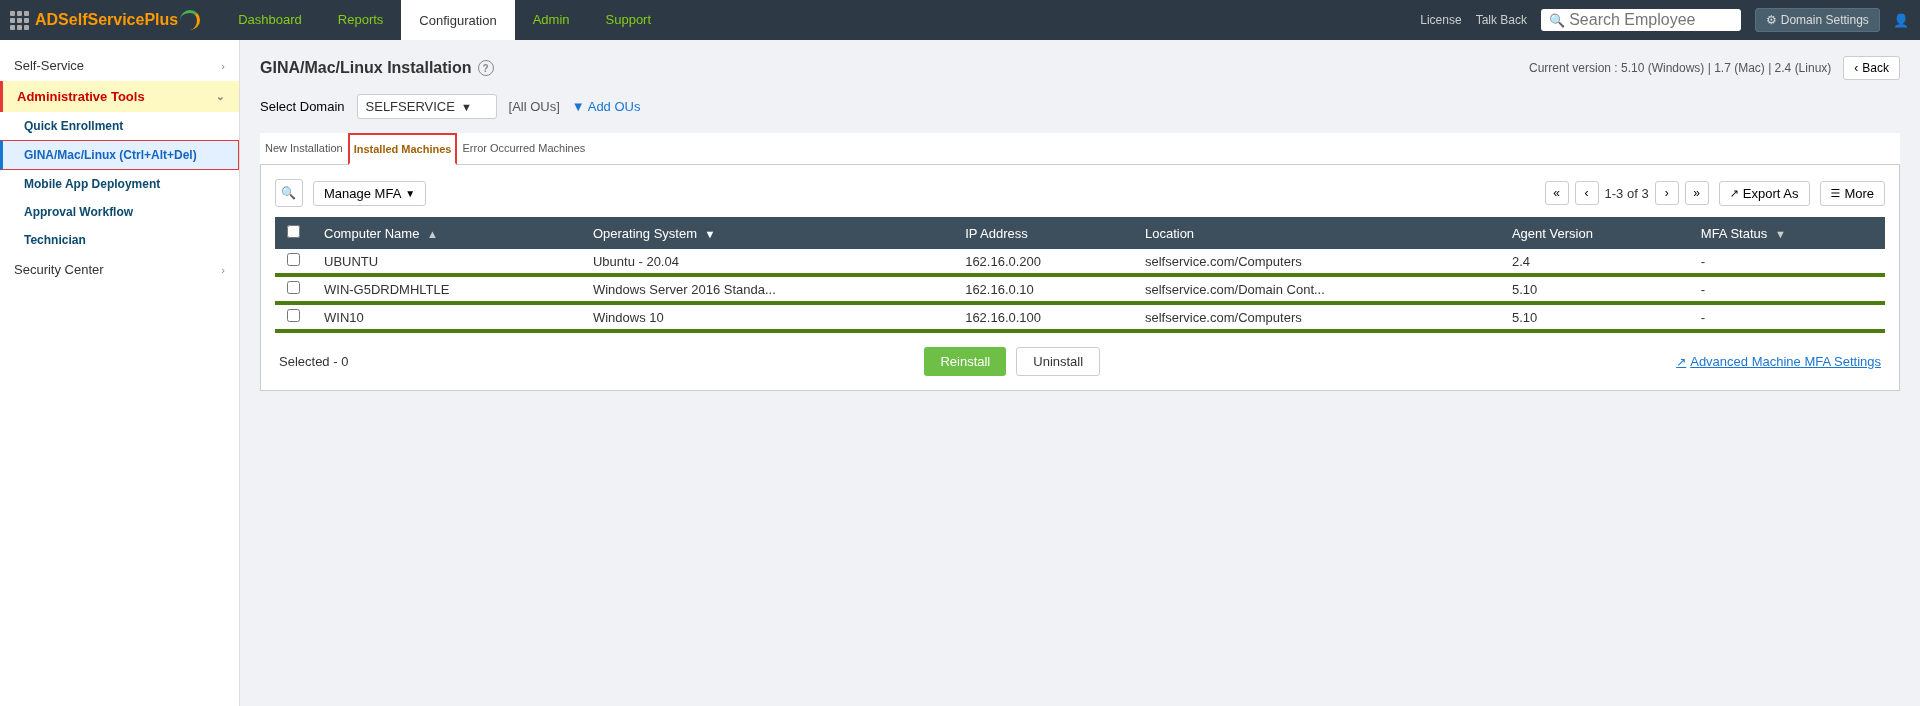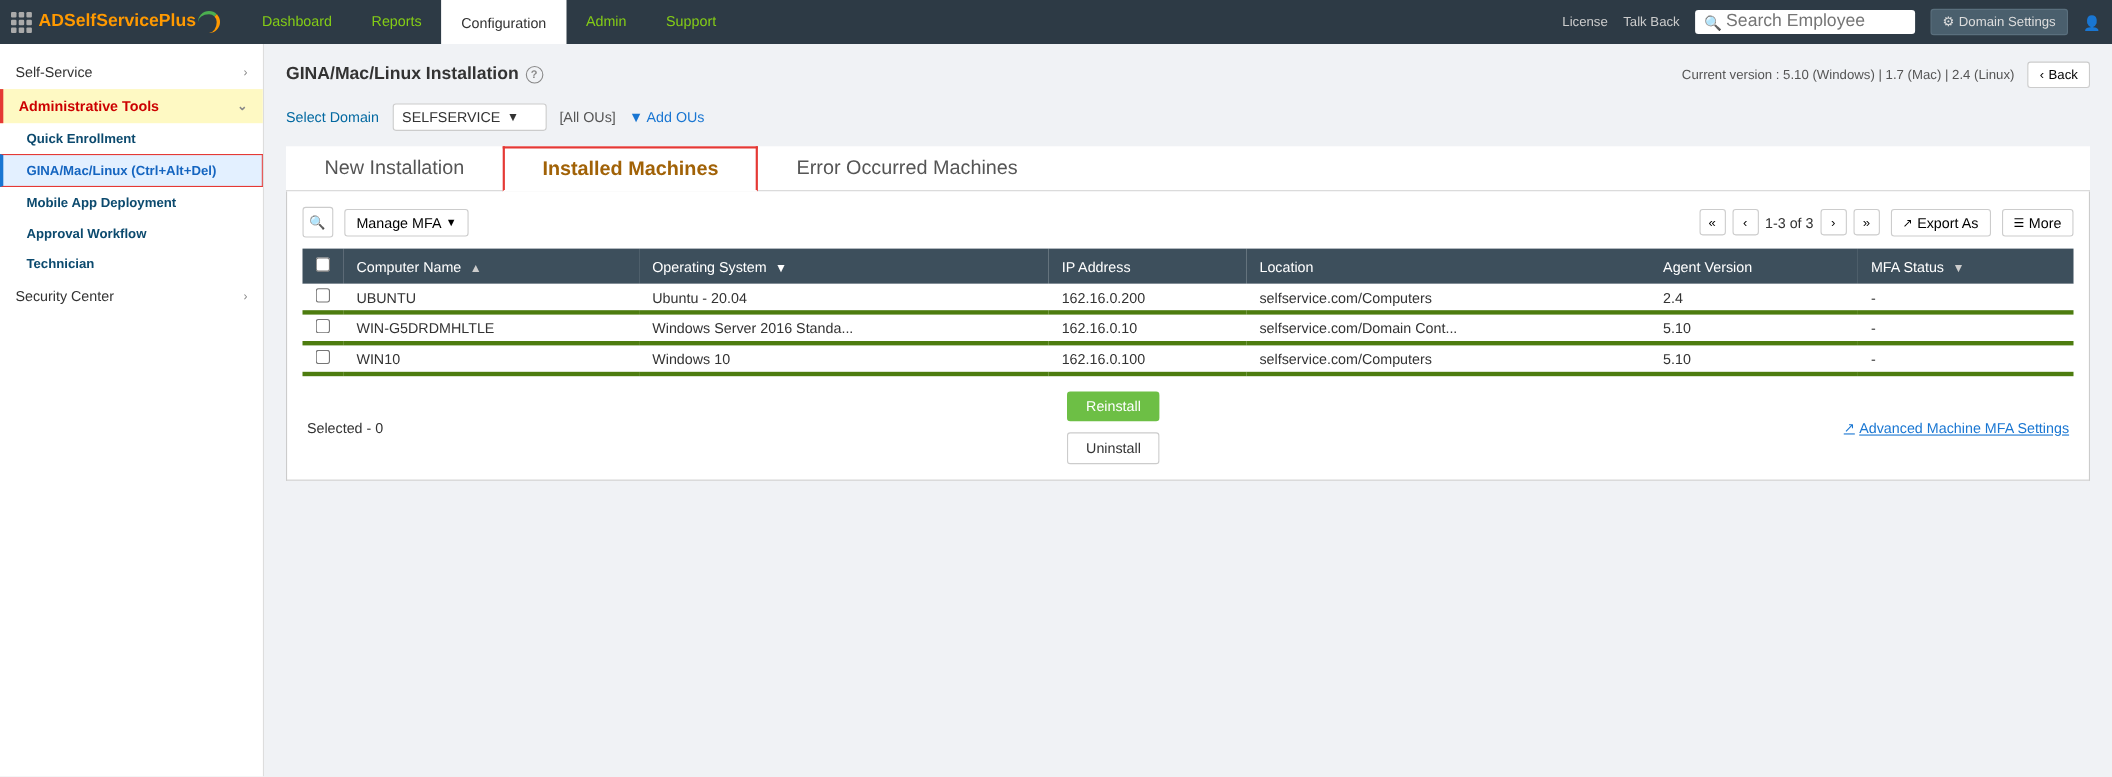--- a/index.html
+++ b/index.html
@@ -173,21 +173,21 @@
       gap: 4px;
     }
 
     
     .domain-row {
       display: flex;
       align-items: center;
       gap: 12px;
       margin-bottom: 14px;
     }
-    .domain-label { font-size: 13px; color: #0369a1; }
+    .domain-label { font-size: 13px; color: #000000; }
     .domain-select {
       display: flex;
       align-items: center;
       border: 1px solid #ccc;
       border-radius: 3px;
       background: #fff;
       padding: 4px 8px;
       gap: 6px;
       cursor: pointer;
       min-width: 140px;
@@ -204,23 +204,23 @@
     }
 
     
     .tab-bar {
       display: flex;
       border-bottom: 1px solid #ccc;
       background: #fff;
       margin-bottom: 0;
     }
     .tab {
-      padding: 8px 34px;
-      cursor: pointer;
-      font-size: 18px;
+      padding: 8px 4px;
+      cursor: pointer;
+      font-size: 11px;
       color: #555;
       border: 1px solid transparent;
       margin-bottom: -1px;
     }
     .tab.active {
       background: #fff;
       border: 2px solid #e53935;
       color: #a16207;
       font-weight: bold;
       border-bottom-color: #fff;
@@ -308,21 +308,21 @@
 
     
     .table-footer {
       display: flex;
       align-items: center;
       justify-content: space-between;
       margin-top: 14px;
       padding: 0 4px;
     }
     .selected-count { font-size: 13px; color: #333; }
-    .action-btns { display: flex; gap: 10px; flex-direction: column; }
+    .action-btns { display: flex; gap: 10px; }
     .reinstall-btn {
       background: #6dbf45;
       color: #fff;
       border: none;
       border-radius: 3px;
       padding: 6px 16px;
       cursor: pointer;
       font-size: 13px;
     }
     .uninstall-btn {

